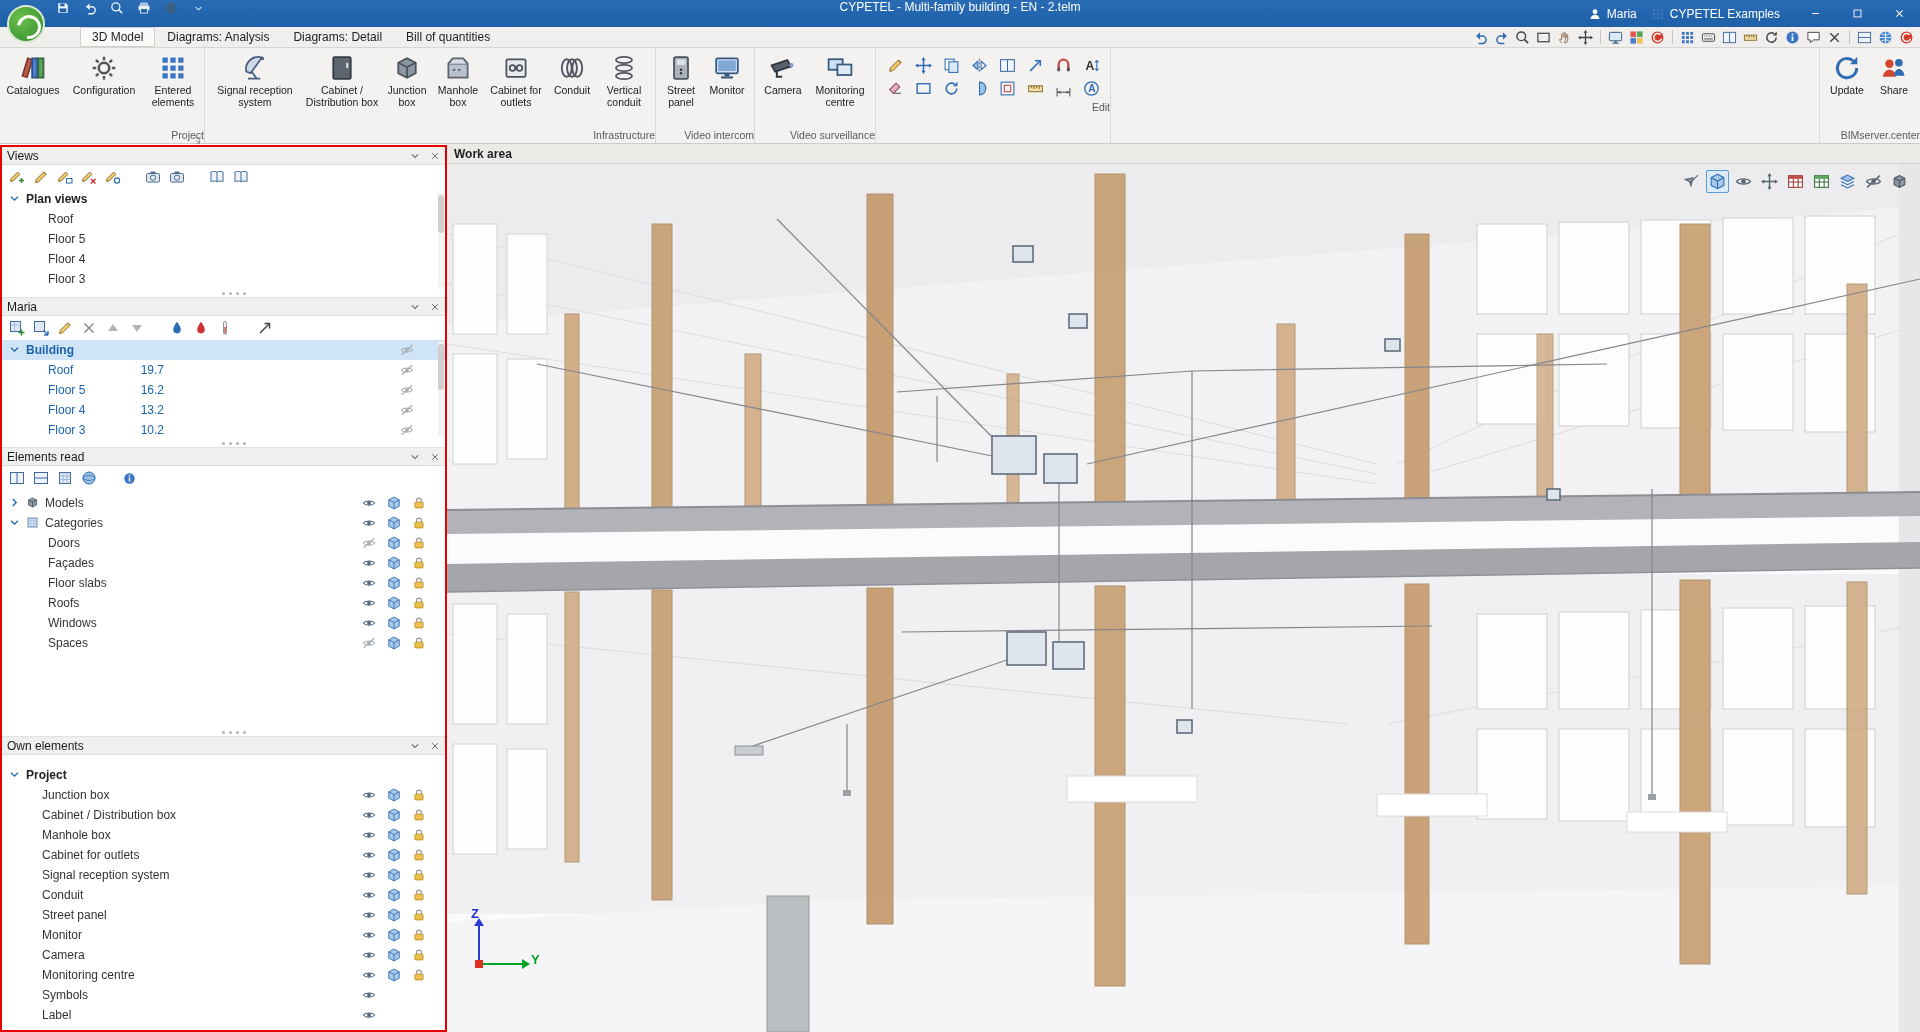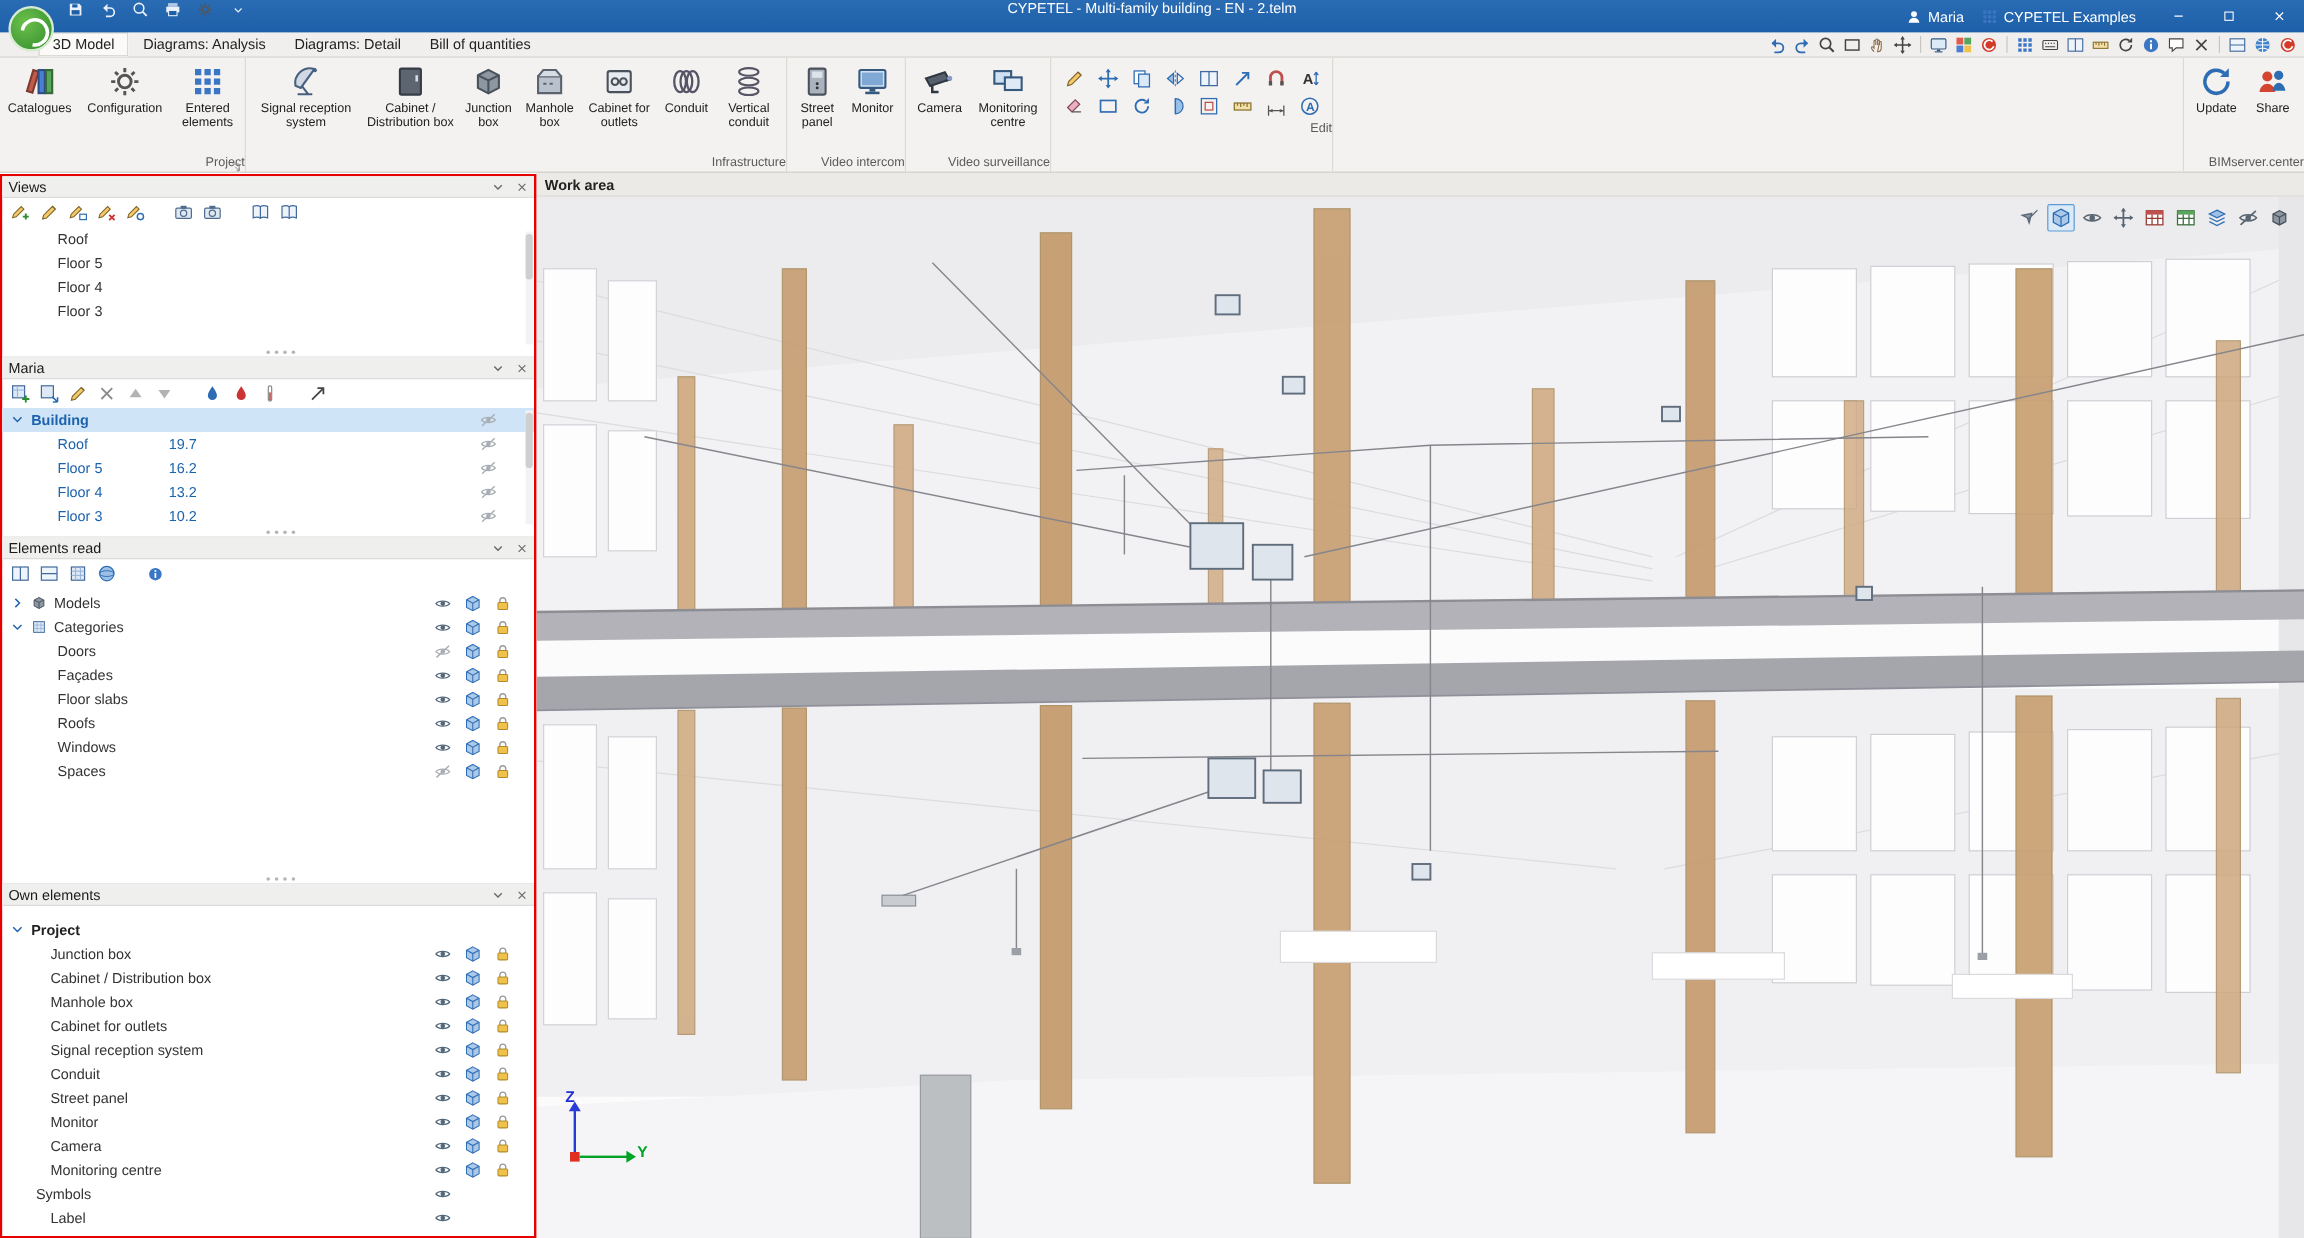--- a/index.html
+++ b/index.html
@@ -16,21 +16,21 @@
 .qicon svg{width:14px;height:14px}
 .win-title{position:absolute;left:300px;right:300px;text-align:center;font-size:12px;color:#fff;pointer-events:none}
 .tb-right{margin-left:auto;display:flex;align-items:center}
 .tb-user{display:flex;align-items:center;gap:5px;font-size:12px;margin-right:14px;color:#fff}
 .tb-user svg{width:14px;height:14px}
 .winbtn{width:42px;height:27px;display:flex;align-items:center;justify-content:center;color:#fff}
 .winbtn svg{width:11px;height:11px}
 
 
 .menurow{position:absolute;top:27px;left:0;right:0;height:21px;background:#f0efed;border-bottom:1px solid #d8d4cf;display:flex;align-items:center;z-index:10}
-.tabs{display:flex;margin-left:32px;height:100%}
+.tabs{display:flex;margin-left:80px;height:100%}
 .tab{padding:0 12px;font-size:12px;display:flex;align-items:center;color:#222;cursor:default}
 .tab[data-active="true"]{background:#fbfaf8;box-shadow:inset 0 0 0 1px #d3cfca}
 .mstrip{margin-left:auto;display:flex;align-items:center;gap:2px;padding-right:4px}
 .micon{width:19px;height:18px;display:flex;align-items:center;justify-content:center}
 .micon svg{width:15px;height:15px}
 .msep{width:1px;height:14px;background:#c9c5c0;margin:0 3px}
 
 
 .ribbon{position:absolute;top:48px;left:0;right:0;height:96px;background:#f4f2f0;border-bottom:1px solid #cfccc7;display:flex;z-index:5}
 .rgroup{position:relative;height:100%;border-right:1px solid #ddd9d4;display:flex;flex-direction:column}
@@ -918,20 +918,28 @@
               <svg>
                 <use href="#i-book"></use>
               </svg>
             </span>
           <span class="ticon">
               <svg>
                 <use href="#i-book"></use>
               </svg>
             </span>
         </div>
+        <div class="trow">
+          <span class="chev">
+              <svg>
+                <use href="#i-chev"></use>
+              </svg>
+            </span>
+          <span class="rootlbl">Plan views</span>
+        </div>
         <div class="trow child">
             <span>Roof</span>
           </div>
         <div class="trow child">
             <span>Floor 5</span>
           </div>
         <div class="trow child">
             <span>Floor 4</span>
           </div>
         <div class="trow child">
@@ -1444,21 +1452,21 @@
                 </svg>
               </span>
             <svg>
                 <use href="#i-cube"></use>
               </svg>
             <svg>
                 <use href="#i-lock"></use>
               </svg>
           </span>
         </div>
-        <div class="trow" style="padding-left:28px">
+        <div class="trow" style="padding-left:40px">
           <span>Symbols</span>
           <span class="slots">
             <span class="eyew" data-state="on">
                 <svg class="on">
                   <use href="#i-eye"></use>
                 </svg>
               </span>
           </span>
         </div>
         <div class="trow" style="padding-left:40px">

